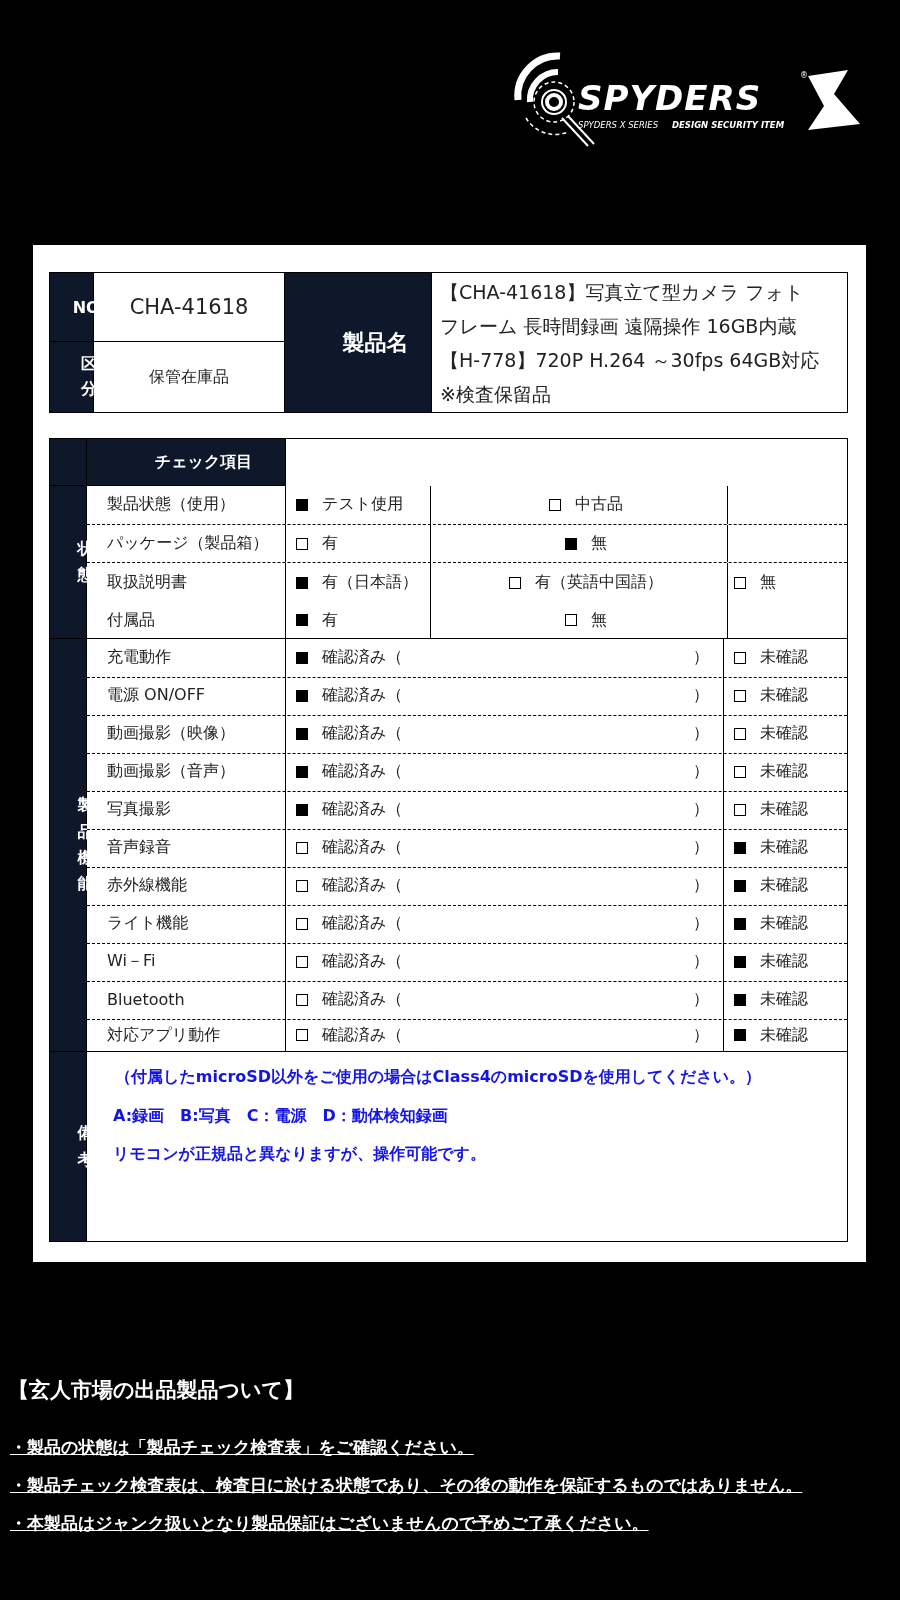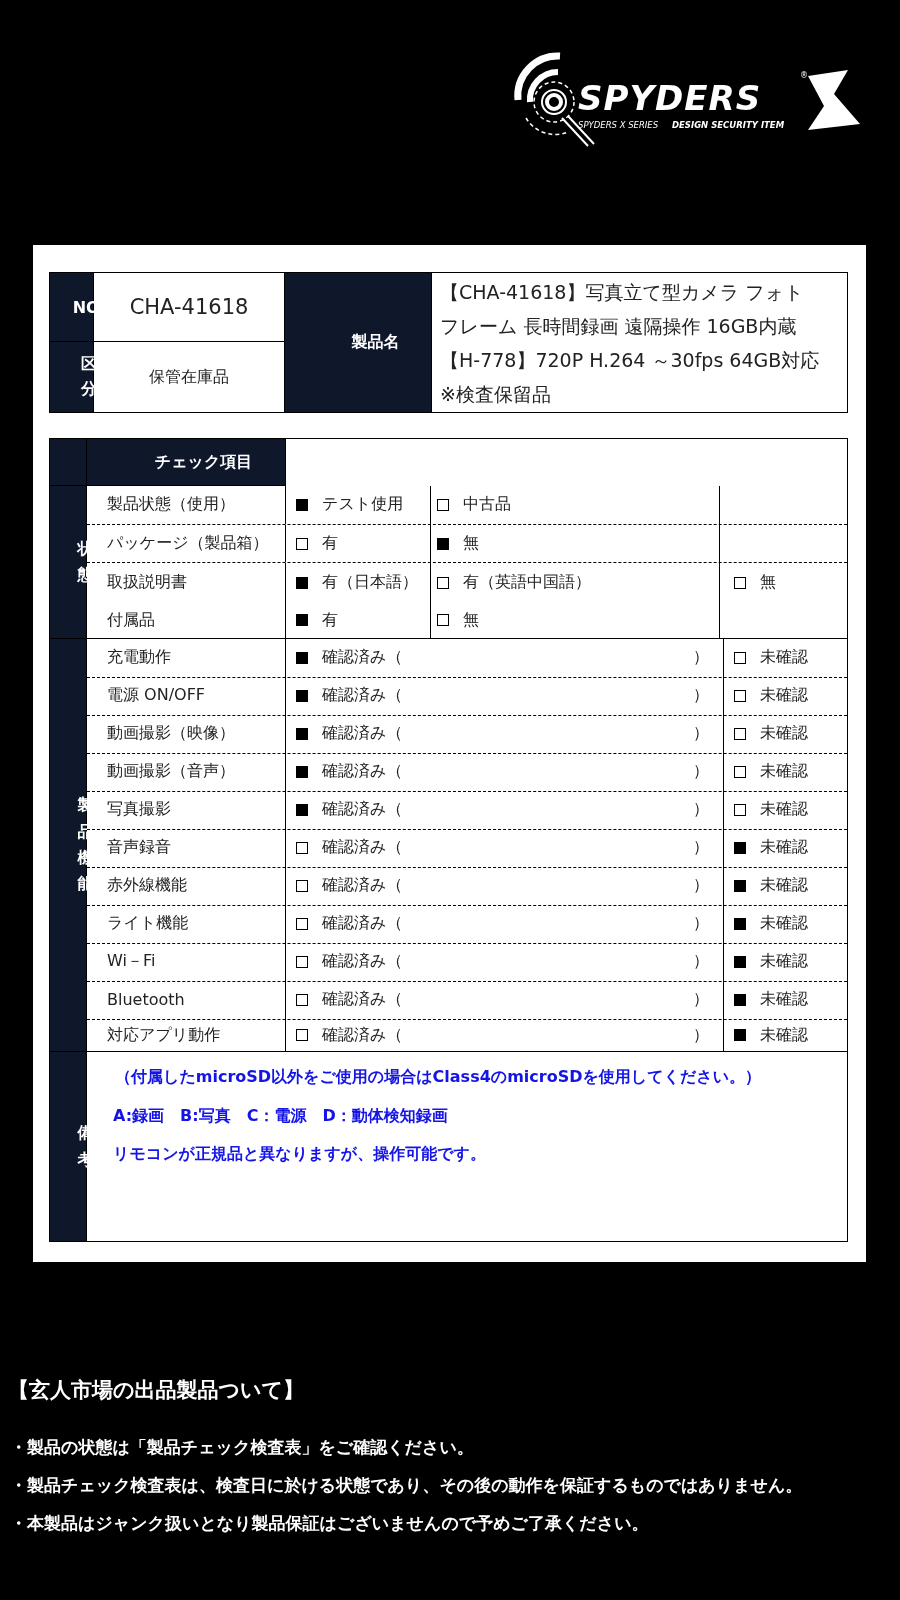--- a/index.html
+++ b/index.html
@@ -14,47 +14,47 @@
   .card { position: absolute; left: 33px; top: 245px; width: 833px; height: 1017px; background: #fff; }
 
   
   .t1 { position: absolute; left: 49px; top: 272px; width: 799px; height: 141px; border: 1.5px solid #000; }
   .t1 .cell { position: absolute; display: flex; align-items: center; justify-content: center; }
   .gray { background: #0f172a; color: #fff; font-weight: bold; padding-left: 35px; }
   .t1 .lbl-no { left: 0; top: 0; width: 44px; height: 69px; font-size: 16px; border-bottom: 1.5px solid #000; border-right: 1.5px solid #000; }
   .t1 .lbl-kubun { left: 0; top: 69px; width: 44px; height: 70px; font-size: 16px; border-right: 1.5px solid #000; flex-direction: column; line-height: 1.55; }
   .t1 .val-no { left: 44px; top: 0; width: 191px; height: 69px; font-size: 21px; border-bottom: 1.5px solid #000; border-right: 1.5px solid #000; color: #222; }
   .t1 .val-kubun { left: 44px; top: 69px; width: 191px; height: 70px; font-size: 16px; border-right: 1.5px solid #000; color: #222; }
-  .t1 .lbl-name { left: 235px; top: 0; width: 147px; height: 139px; font-size: 16px; border-right: 1.5px solid #000; }
+  .t1 .lbl-name { left: 235px; top: 0; width: 147px; height: 139px; font-size: 22px; border-right: 1.5px solid #000; }
   .t1 .val-name { left: 382px; top: 0; width: 415px; height: 139px; display: block; padding: 2px 0 0 8px; font-size: 19px; line-height: 34px; color: #222; }
   .t1 .val-name div { white-space: nowrap; }
 
   
   .t2 { position: absolute; left: 49px; top: 438px; width: 799px; height: 804px; border: 1.5px solid #000; }
   .t2 .hdr { position: absolute; top: 0; height: 47px; display: flex; align-items: center; justify-content: center; font-size: 16px; border-bottom: 1.5px solid #000; }
   .t2 .side { position: absolute; left: 0; width: 37px; display: flex; flex-direction: column; align-items: center; justify-content: center; font-size: 16px; line-height: 1.65; border-right: 1.5px solid #000; }
   .row { position: absolute; left: 37px; width: 760px; height: 38.7px; font-size: 16px; color: #222; }
   .row.dash { border-bottom: 1.3px dashed #000; }
   .row.solid { border-bottom: 1.5px solid #000; }
   .row .c { position: absolute; top: 0; height: 100%; display: flex; align-items: center; white-space: nowrap; }
   .row .item { left: 0; width: 199px; padding-left: 20px; border-right: 1.5px solid #000; }
   .row .r1 { left: 199px; width: 145px; padding-left: 10px; border-right: 1.5px solid #000; }
-  .row .r2 { left: 340px; width: 293px; padding-left: 10px; border-right: 1.5px solid #000; }
+  .row .r2 { left: 348px; width: 293px; padding-left: 10px; border-right: 1.5px solid #000; justify-content: center; }
   .row .r12 { left: 199px; width: 438px; padding-left: 10px; border-right: 1.5px solid #000; }
   .row .r3 { left: 637px; width: 123px; padding-left: 10px; }
   .box { display: inline-block; width: 12px; height: 12px; border: 1.3px solid #000; margin-right: 14px; flex: none; }
   .box.on { background: #000; }
   .paren-close { position: absolute; right: 14px; }
 
   .remarks { position: absolute; left: 37px; top: 613px; width: 760px; height: 189px; padding: 12px 0 0 10px; color: #1414e6; font-weight: bold; font-size: 16px; }
   .remarks div { height: 38.5px; line-height: 26px; white-space: nowrap; }
 
   
   .foot-title { position: absolute; left: 8px; top: 1376px; color: #fff; font-size: 21px; font-weight: bold; white-space: nowrap; }
-  .foot-line { position: absolute; left: 10px; color: #fff; font-size: 17px; font-weight: bold; white-space: nowrap; }
+  .foot-line { position: absolute; left: 10px; color: #fff; font-size: 17px; font-weight: bold; white-space: nowrap; text-decoration: underline; }
 </style>
 </head>
 <body>
 
 <div class="logo">
   <svg viewBox="0 0 362 104" xmlns="http://www.w3.org/2000/svg">
     <g fill="none" stroke="#fff">
       <path d="M10 52 A40 40 0 0 1 52 8" stroke-width="7"></path>
       <path d="M22 54 A28 28 0 0 1 50 24" stroke-width="6"></path>
       <circle cx="46" cy="54" r="20" stroke-width="1.5" stroke-dasharray="4 3"></circle>

